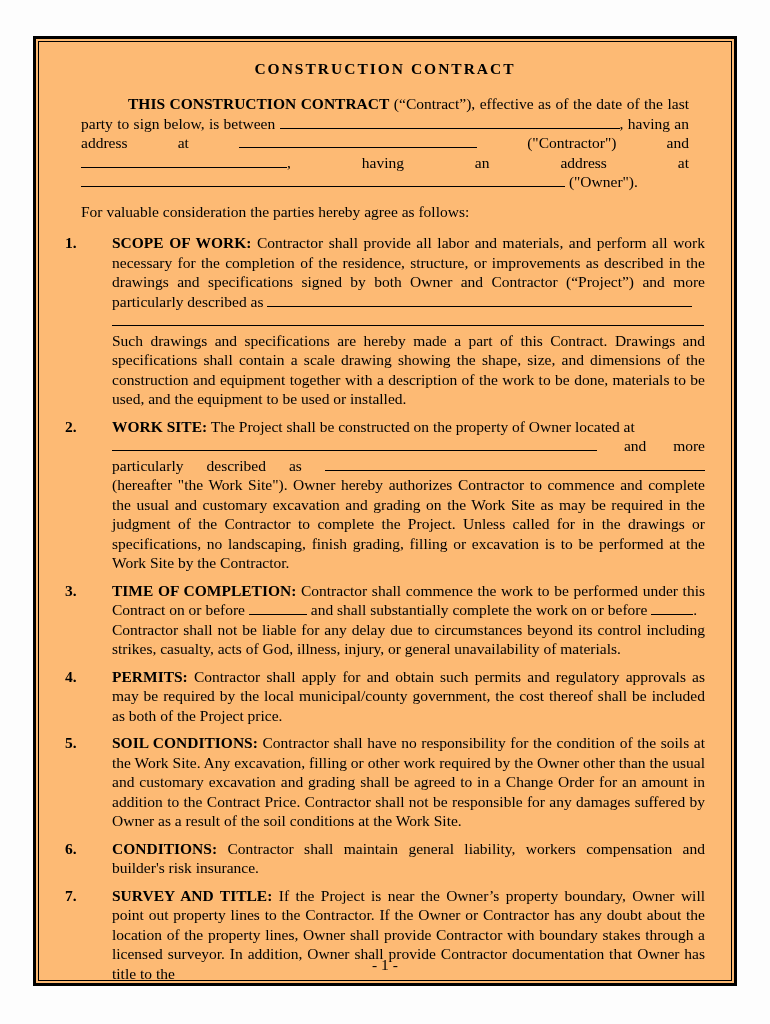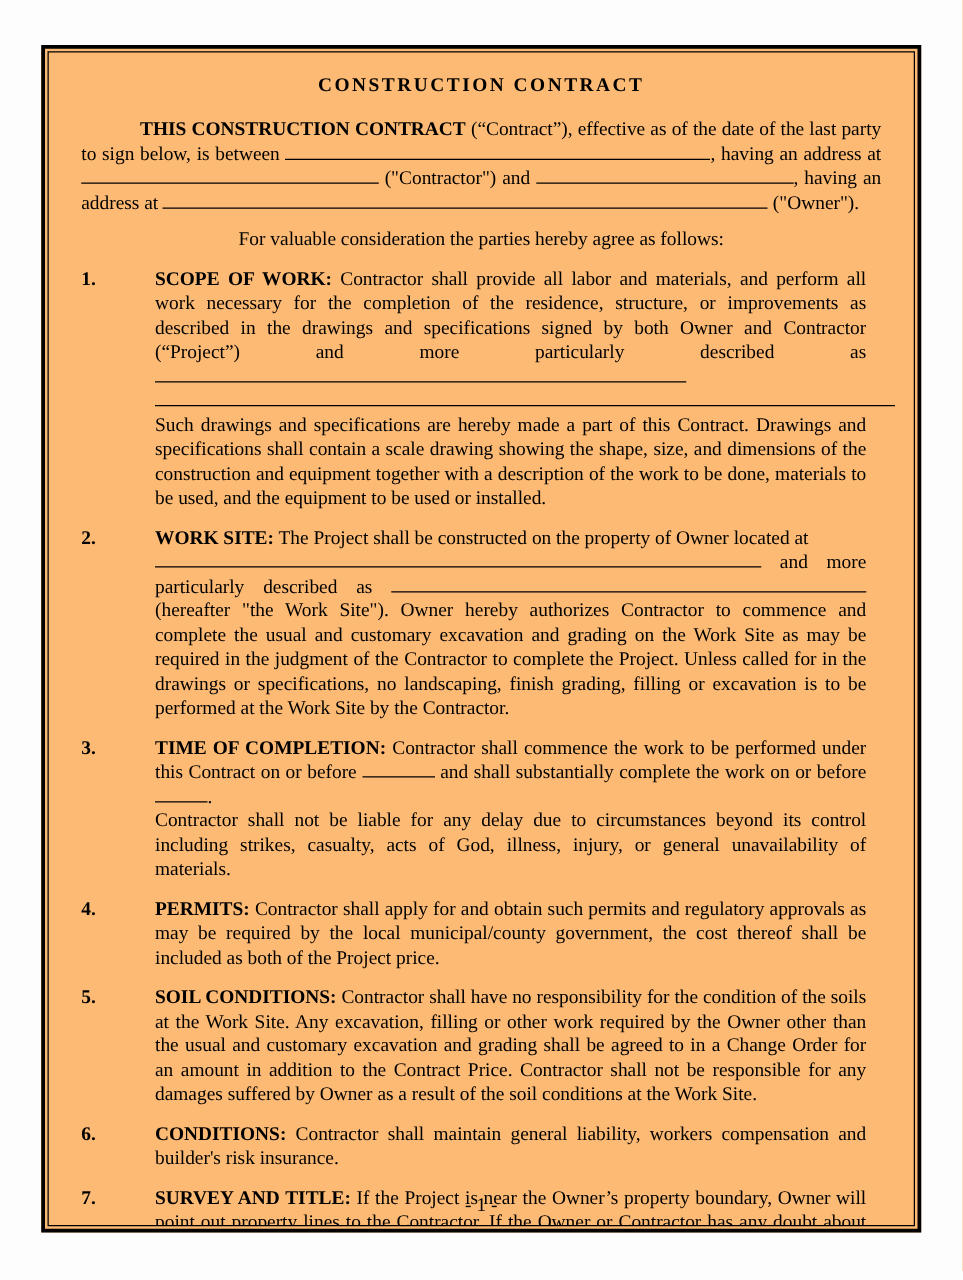--- a/index.html
+++ b/index.html
@@ -14,30 +14,30 @@
   .frame-inner{
     border:1px solid #000;height:100%;box-sizing:border-box;
     padding:10px 26px 10px;position:relative;overflow:hidden;
   }
   .doc-title{
     text-align:center;font-weight:bold;font-size:15.5px;
     letter-spacing:2px;margin:8px 0 16px;
   }
   .para{
     font-size:15.5px;line-height:19.5px;text-align:justify;
-    margin:0 0 10px;
+    margin:0 16px 10px;
   }
   .intro{text-indent:47px;margin-bottom:10px;}
-  .consideration{text-align:center;margin-bottom:12px;}
+  .consideration{text-align:left;margin-bottom:12px;}
   .section{position:relative;padding-left:47px;margin:0 0 8px;}
   .num{
     position:absolute;left:0;top:0;font-weight:bold;
     font-size:15.5px;line-height:19.5px;
   }
-  .sec-para{margin:12px;}
+  .sec-para{margin:0;}
   .blank{
     display:inline-block;border-bottom:1px solid #000;
     height:13px;vertical-align:baseline;
   }
   .footer{
     position:absolute;left:0;right:0;bottom:6px;
     text-align:center;font-size:15.5px;
   }
 </style>
 </head>

